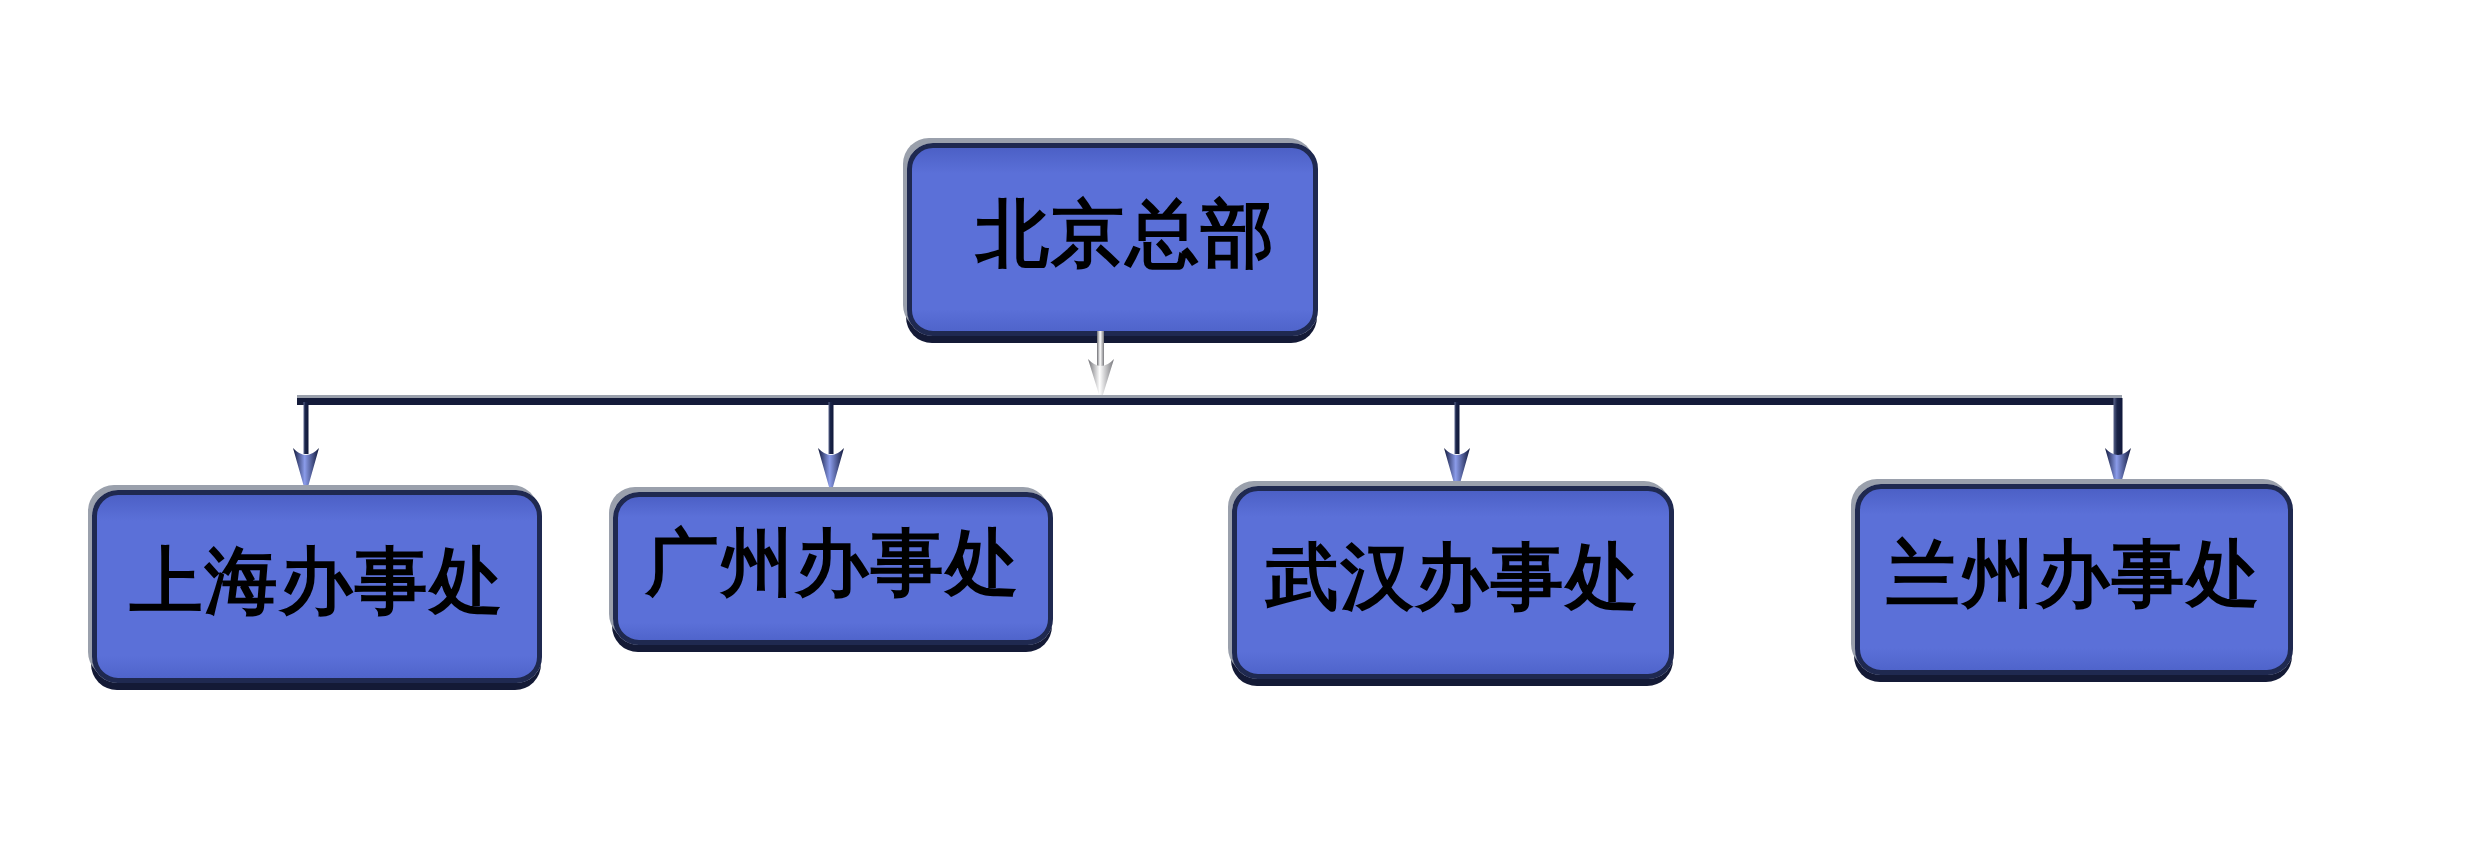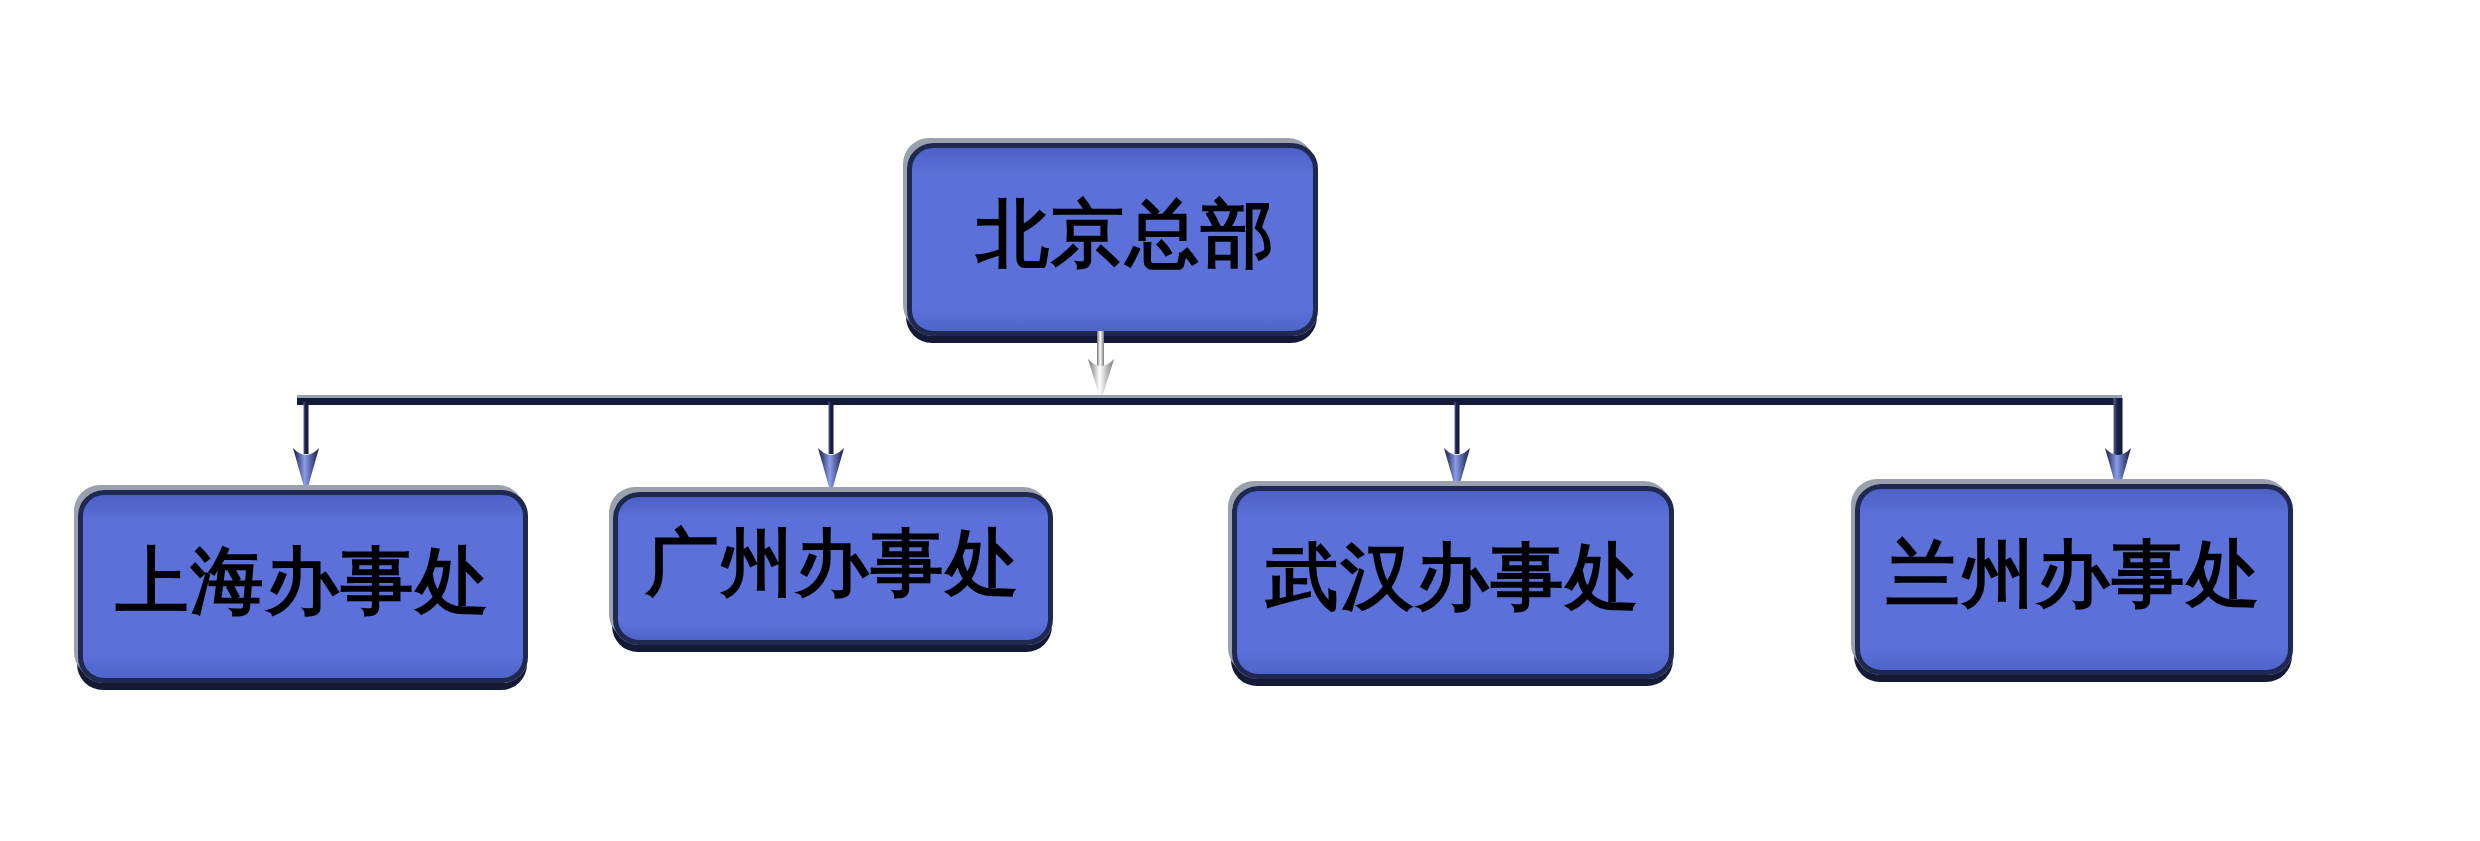--- a/index.html
+++ b/index.html
@@ -32,21 +32,21 @@
     box-shadow:-4px -5px 0 var(--bevel-gray,#9aa0ac),
                -1px 7px 0 var(--shadow-dark,#141a36);
     color:#000;
     font-weight:bold;
     font-size:73px;
     letter-spacing:2px;
     white-space:nowrap;
   }
   .node .label{display:block;transform:translateY(-4px);}
   #root-node   {left:907px;  top:143px; width:411px; height:193px;padding-left:27px;}
-  #child-node-0{left:78px;   top:490px; width:450px; height:193px;}
+  #child-node-0{left:92px;   top:490px; width:450px; height:193px;}
   #child-node-1{left:613px;  top:492px; width:440px; height:153px;}
   #child-node-2{left:1232px; top:486px; width:442px; height:193px;}
   #child-node-3{left:1855px; top:484px; width:438px; height:191px;}
   .hline{
     position:absolute;
     left:297px;top:395px;width:1825px;height:10px;
     background:linear-gradient(to bottom,
       var(--bevel-gray,#9aa0ac) 0 30%,
       var(--connector-navy,#141b3a) 30% 100%);
   }

